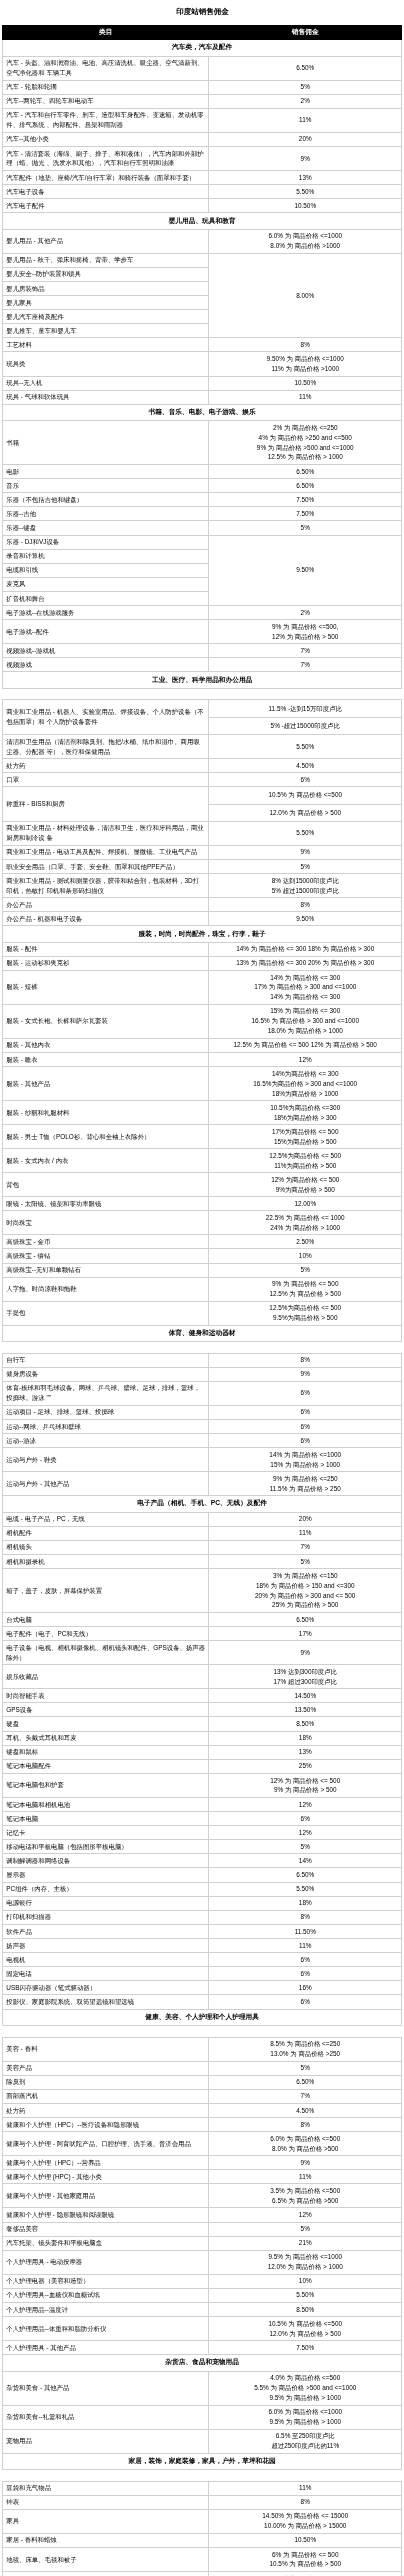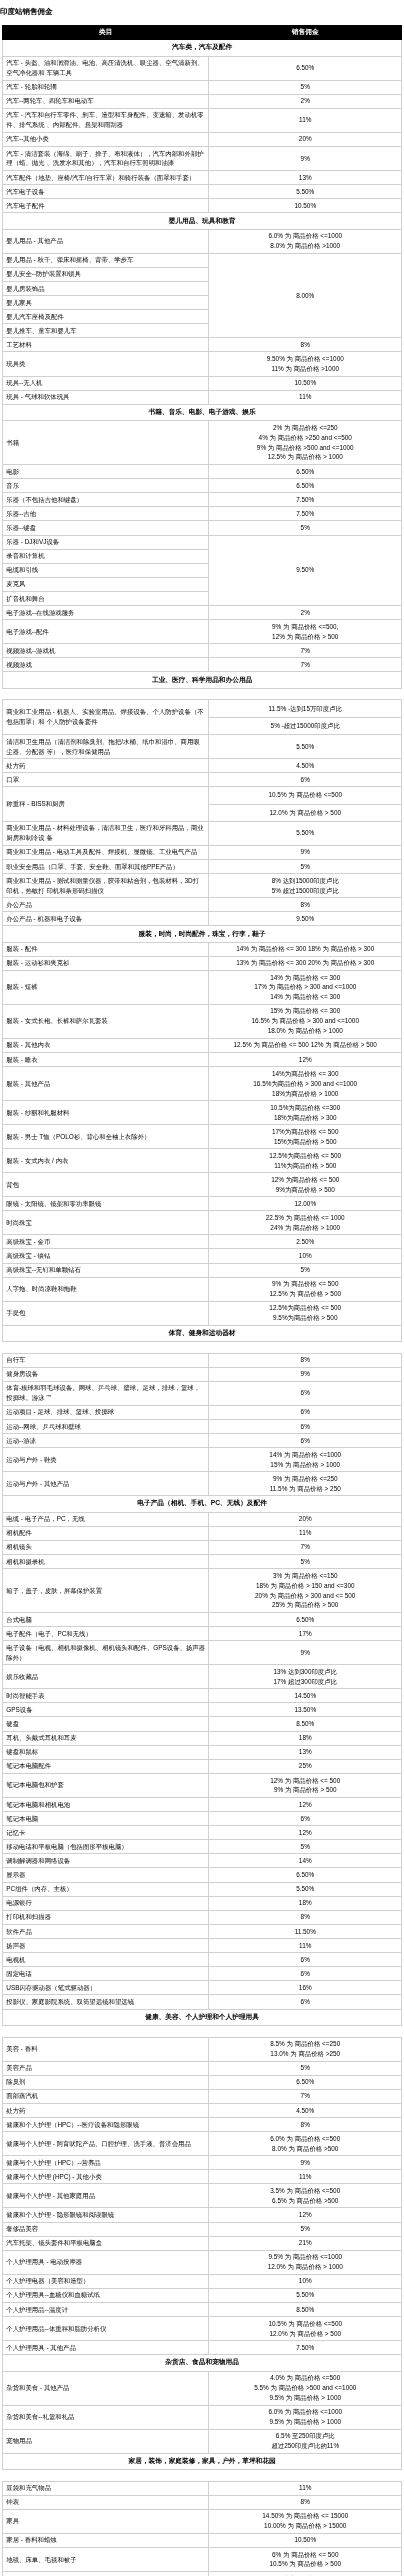--- a/index.html
+++ b/index.html
@@ -1,18 +1,18 @@
 <!DOCTYPE html>
 <html style="font-size:8.6px"><head>
 <meta charset="utf-8">
 <style>
   html,body{margin:0;padding:0;background:#fff;color:#000;
     font-family:"Liberation Sans","DejaVu Sans",sans-serif;}
   .page{width:405px;margin:0 auto;}
-  .title{text-align:left;font-weight:bold;font-size:7.5px;padding:7px 0 8px;}
+  .title{text-align:center;font-weight:bold;font-size:7.5px;padding:7px 0 8px;}
   table.fee{border-collapse:collapse;width:400px;margin:0 2.1px;table-layout:fixed;}
   col.c1{width:51.7%;} col.c2{width:48.3%;}
   th{background:#000;color:#fff;font-size:6.7px;font-weight:bold;
      padding:2.1px 0;border:0.5px solid #000;text-align:center;}
   th.fee-h{border-left:0.5px solid #7a7a7a;}
   td{border:0.5px solid #d0d0d0;font-size:6.4px;vertical-align:middle;word-break:break-word;}
   td.cat{text-align:left;padding:1.6px 3.2px;line-height:1.55;}
   td.fee{text-align:center;padding:1.6px 2.1px;line-height:1.55;}
   td.fee.split{padding:0;}
   .feecell{padding:3.2px 2.1px;}

